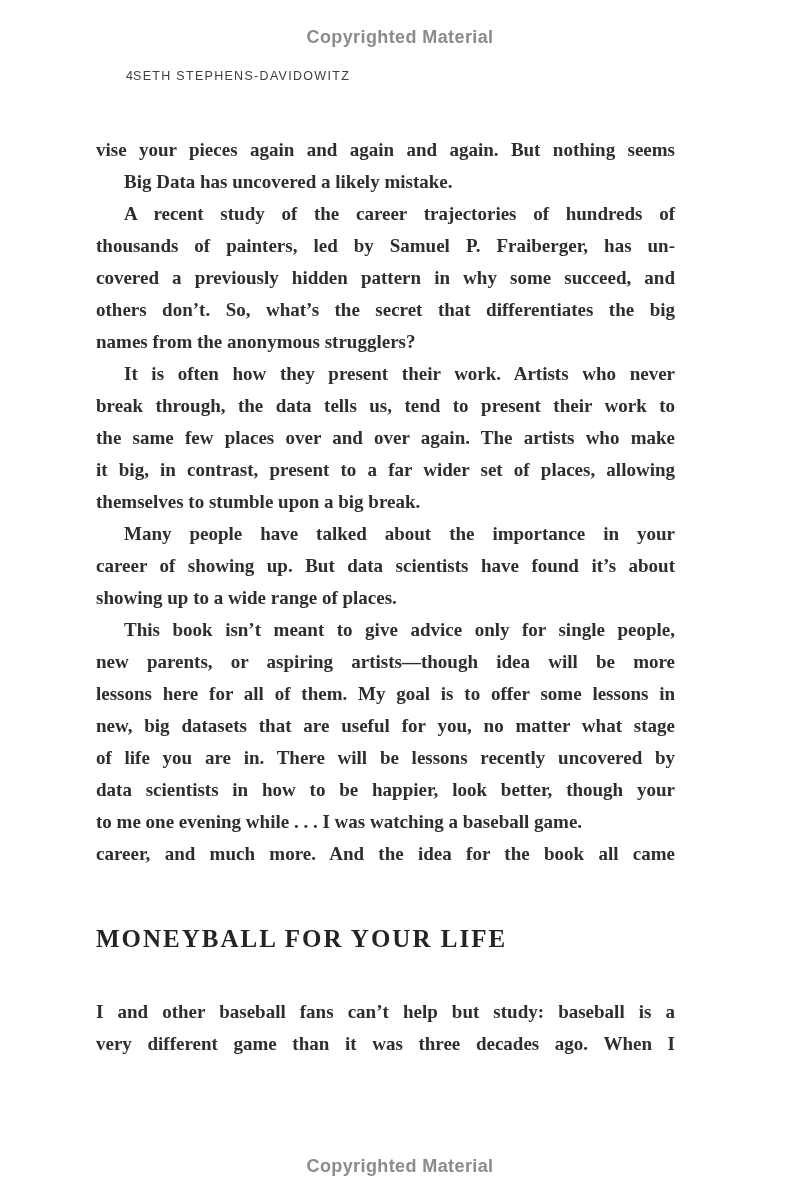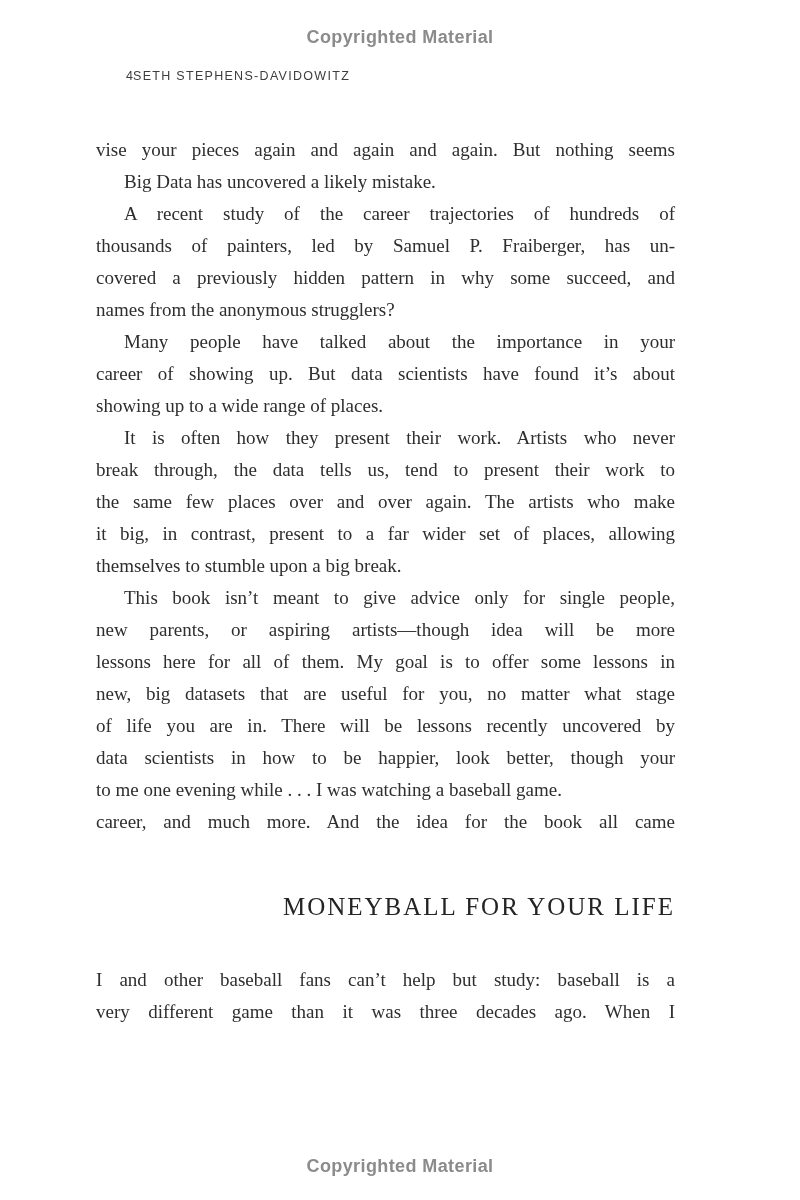--- a/index.html
+++ b/index.html
@@ -43,37 +43,36 @@
   }
   .body-col {
     position: absolute;
     top: 134px;
     left: 96px;
     width: 579px;
     font-size: 19px;
     line-height: 32px;
     color: #2e2e2e;
   }
-  .paragraph { margin: 0; }
+  .paragraph { margin: 0; font-weight: bold; }
   .line {
     text-align: justify;
     text-align-last: justify;
   }
   .line.last { text-align-last: left; }
   .line.first-indent { text-indent: 28px; }
   .section-heading {
     margin-top: 52px;
     margin-bottom: 40px;
     font-family: "Liberation Serif", "DejaVu Serif", serif;
     font-size: 25px;
     line-height: 34px;
-    font-weight: 400;
+    font-weight: 700;
     letter-spacing: 2px;
     color: #242424;
-    text-align: right;
   }
 </style>
 </head>
 <body>
 
 <div class="page">
 
   <div class="notice notice-top">Copyrighted Material</div>
 
   <div class="running-header">
@@ -84,33 +83,34 @@
       <div class="paragraph">
         <div class="line">vise your pieces again and again and again. But nothing seems</div>
       </div>
       <div class="paragraph">
         <div class="line last first-indent">Big Data has uncovered a likely mistake.</div>
       </div>
       <div class="paragraph">
         <div class="line first-indent">A recent study of the career trajectories of hundreds of</div>
         <div class="line">thousands of painters, led by Samuel P. Fraiberger, has un-</div>
         <div class="line">covered a previously hidden pattern in why some succeed, and</div>
+        <div class="line">others don’t. So, what’s the secret that differentiates the big</div>
         <div class="line last">names from the anonymous strugglers?</div>
-      </div>
-      <div class="paragraph">
-        <div class="line first-indent">Many people have talked about the importance in your</div>
-        <div class="line">career of showing up. But data scientists have found it’s about</div>
-        <div class="line last">showing up to a wide range of places.</div>
       </div>
       <div class="paragraph">
         <div class="line first-indent">It is often how they present their work. Artists who never</div>
         <div class="line">break through, the data tells us, tend to present their work to</div>
         <div class="line">the same few places over and over again. The artists who make</div>
         <div class="line">it big, in contrast, present to a far wider set of places, allowing</div>
         <div class="line last">themselves to stumble upon a big break.</div>
+      </div>
+      <div class="paragraph">
+        <div class="line first-indent">Many people have talked about the importance in your</div>
+        <div class="line">career of showing up. But data scientists have found it’s about</div>
+        <div class="line last">showing up to a wide range of places.</div>
       </div>
       <div class="paragraph">
         <div class="line first-indent">This book isn’t meant to give advice only for single people,</div>
         <div class="line">new parents, or aspiring artists—though idea will be more</div>
         <div class="line">lessons here for all of them. My goal is to offer some lessons in</div>
         <div class="line">new, big datasets that are useful for you, no matter what stage</div>
         <div class="line">of life you are in. There will be lessons recently uncovered by</div>
         <div class="line">data scientists in how to be happier, look better, though your</div>
         <div class="line last">to me one evening while . . . I was watching a baseball game.</div>
         <div class="line">career, and much more. And the idea for the book all came</div>

